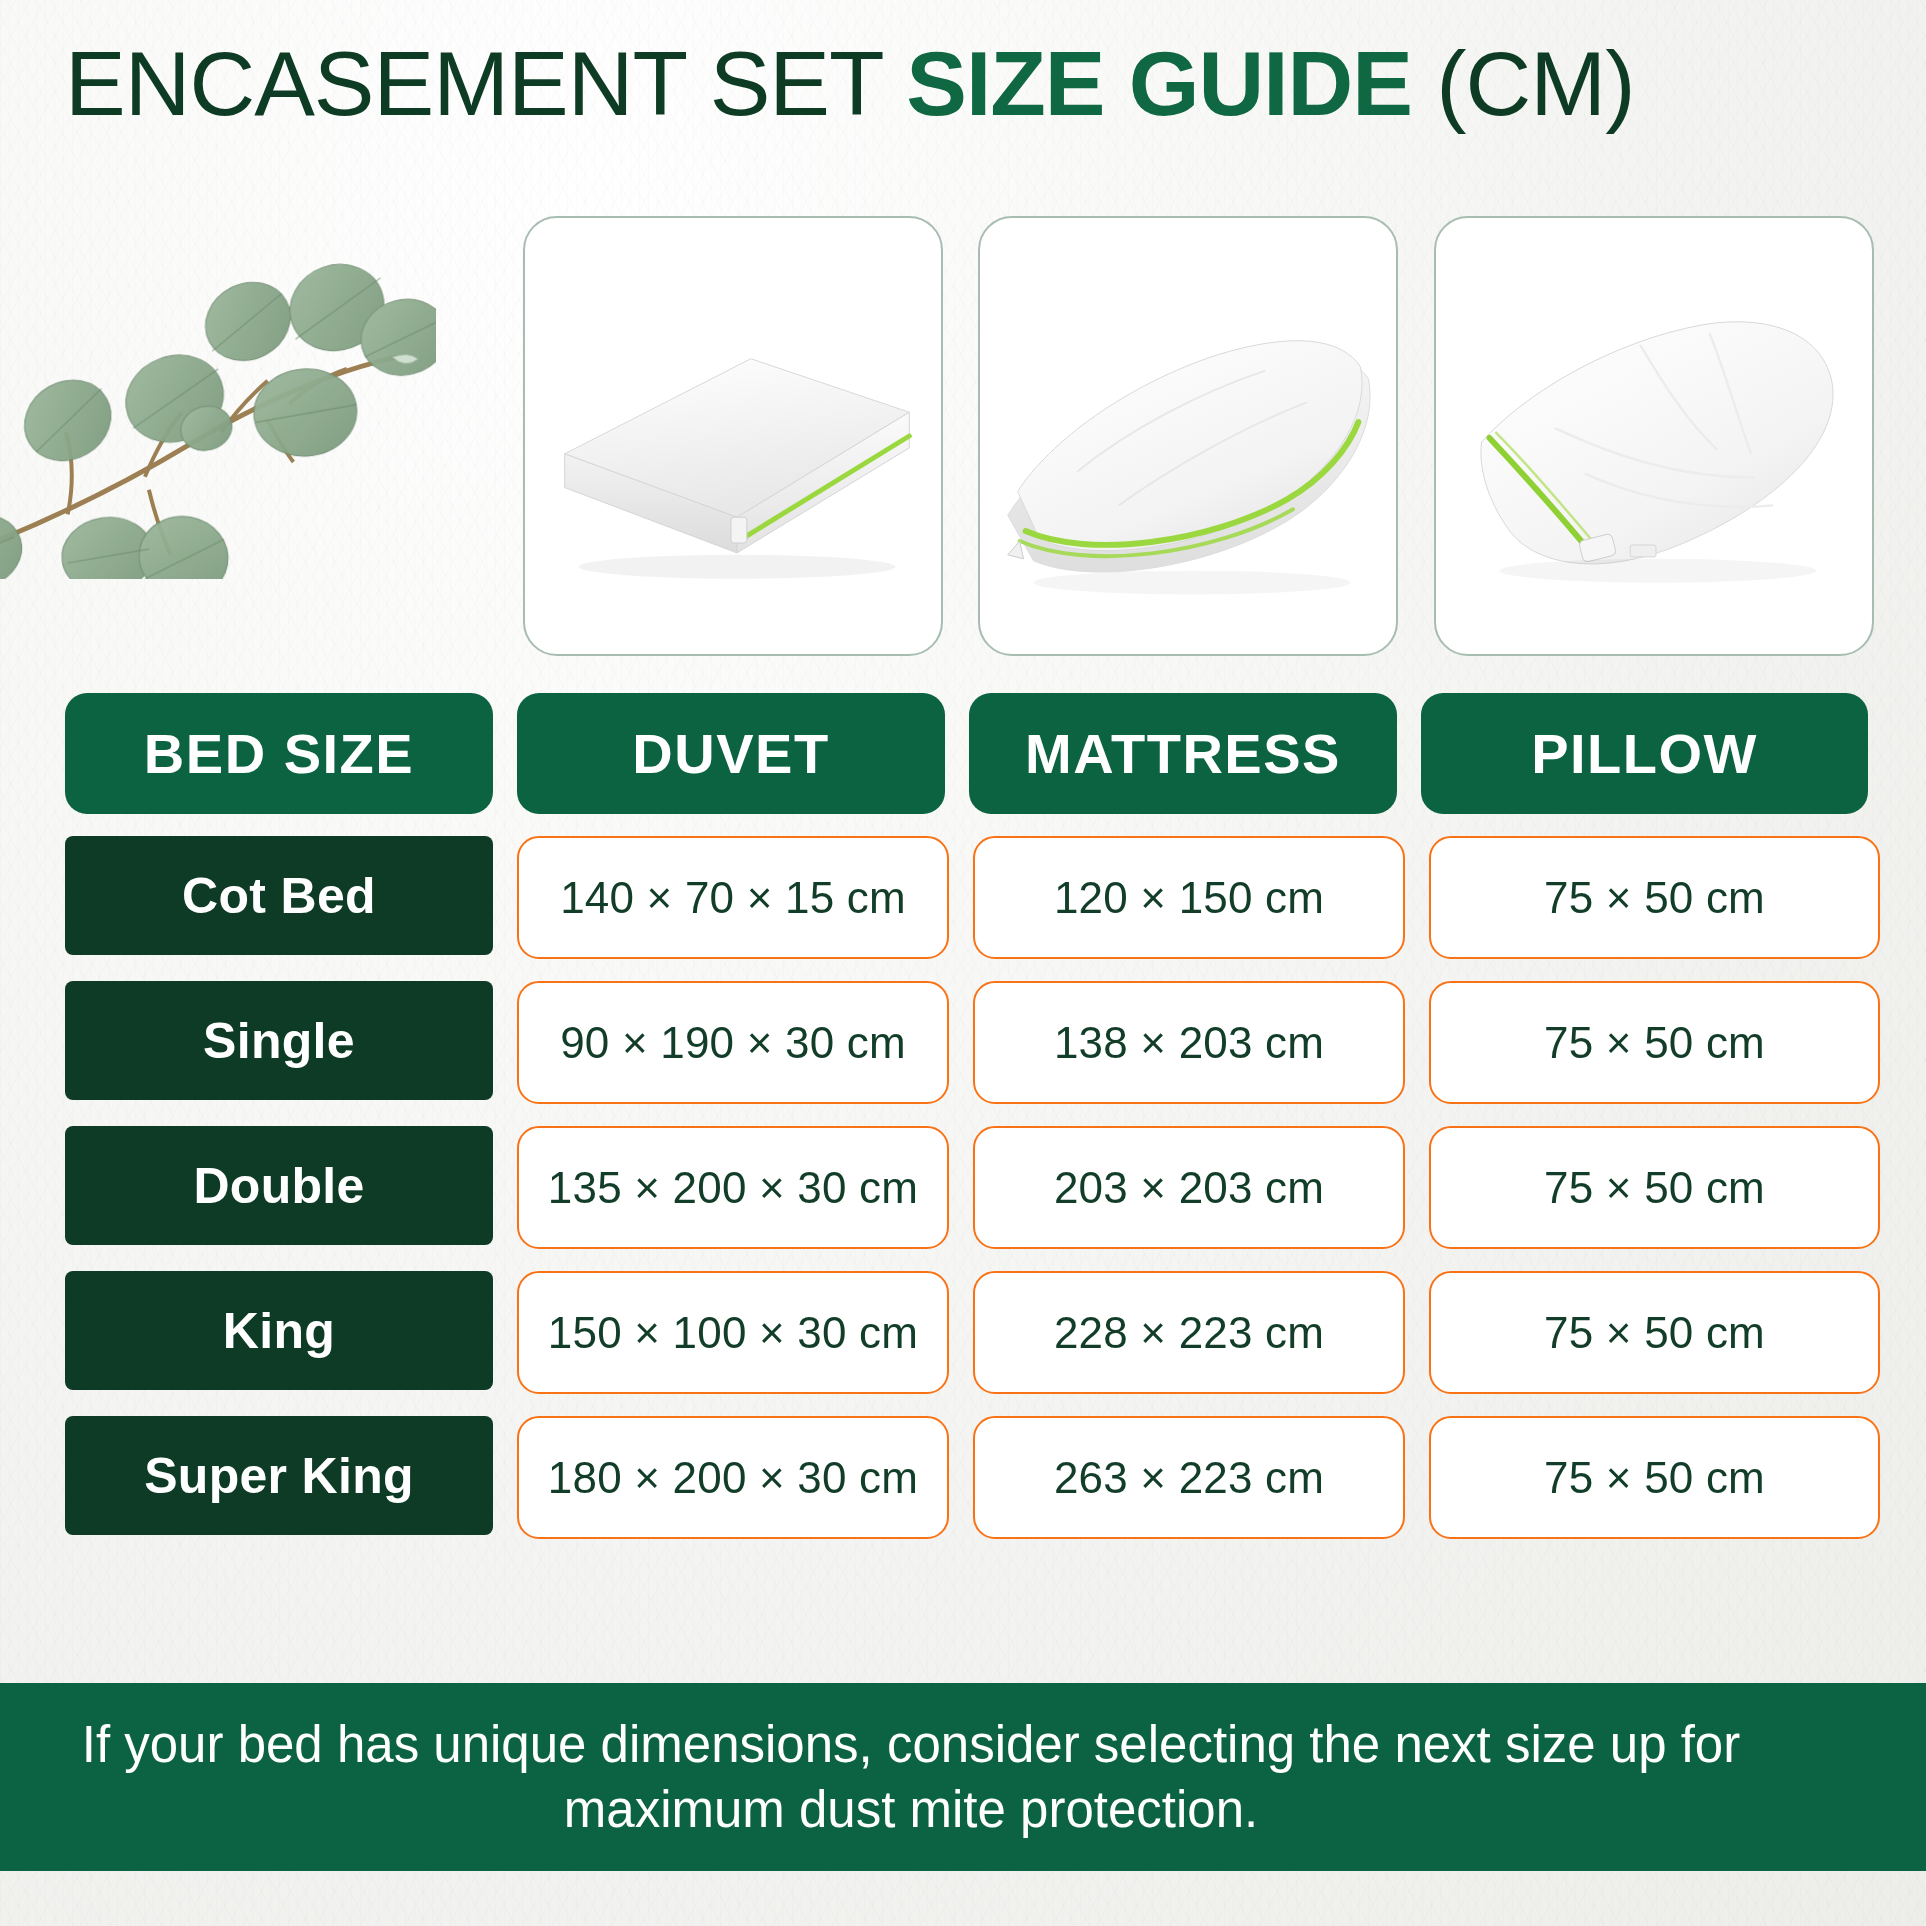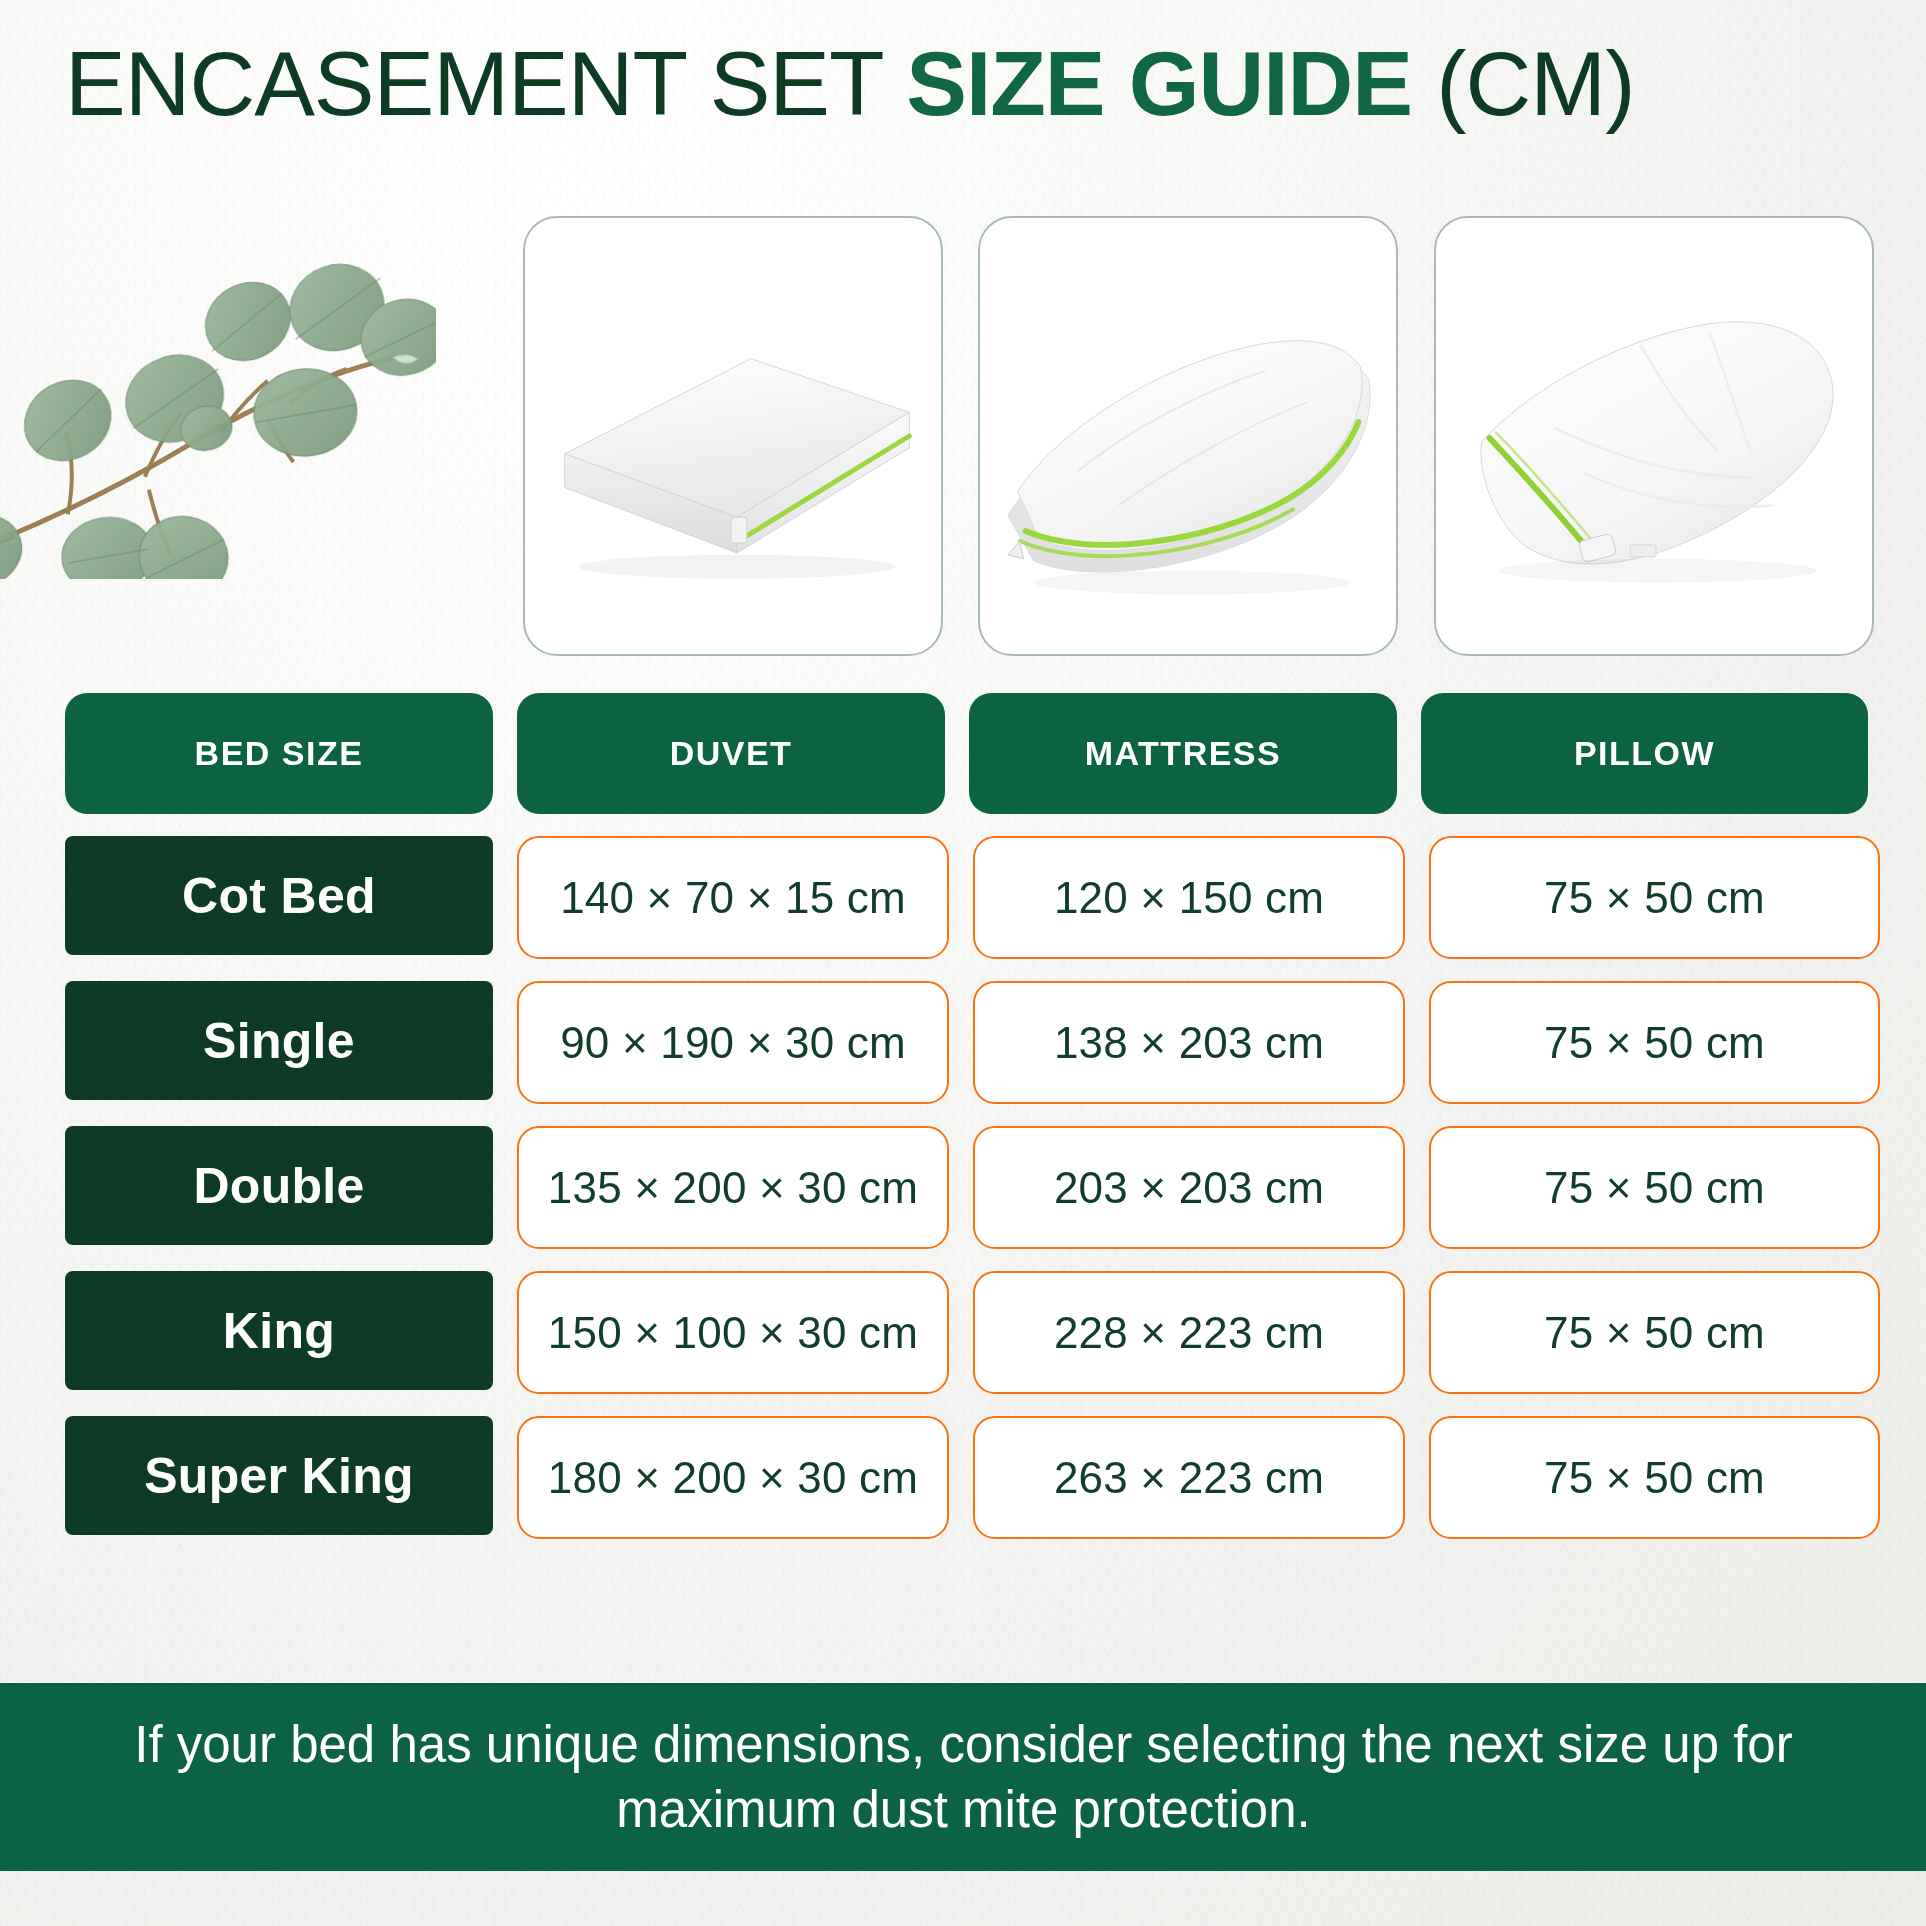--- a/index.html
+++ b/index.html
@@ -71,21 +71,21 @@
   }
   .cell-bed{width:428px;flex:0 0 428px;}
   .cell-data{width:428px;flex:0 0 428px;}
   .cell-data.wide{width:447px;flex:0 0 447px;}
 
   .head-pill{
     height:121px;border-radius:22px;
     background:#0b6342;
     color:#ffffff;
     display:flex;align-items:center;justify-content:center;
-    font-size:34px;font-weight:700;letter-spacing:1.5px;
+    font-size:56px;font-weight:700;letter-spacing:1.5px;
     text-transform:uppercase;
   }
   .label-pill{
     height:119px;border-radius:8px;
     background:#0e3b26;
     color:#ffffff;
     display:flex;align-items:center;justify-content:center;
     font-size:50px;font-weight:700;letter-spacing:0.3px;
   }
   .data-pill{
@@ -95,21 +95,21 @@
     color:#123d28;
     display:flex;align-items:center;justify-content:center;
     font-size:44px;font-weight:400;letter-spacing:0.2px;
   }
 
   
   #footer-banner{
     position:absolute;left:0;right:0;top:1683px;height:188px;
     background:#0b6343;
     color:#ffffff;
-    display:flex;align-items:center;justify-content:center;
+    display:flex;align-items:center;
     text-align:center;
     z-index:6;
   }
   #footer-text{
     font-size:51px;line-height:1.28;font-weight:400;
     max-width:1742px;
     padding:0 40px;
   }
 </style>
 </head>

